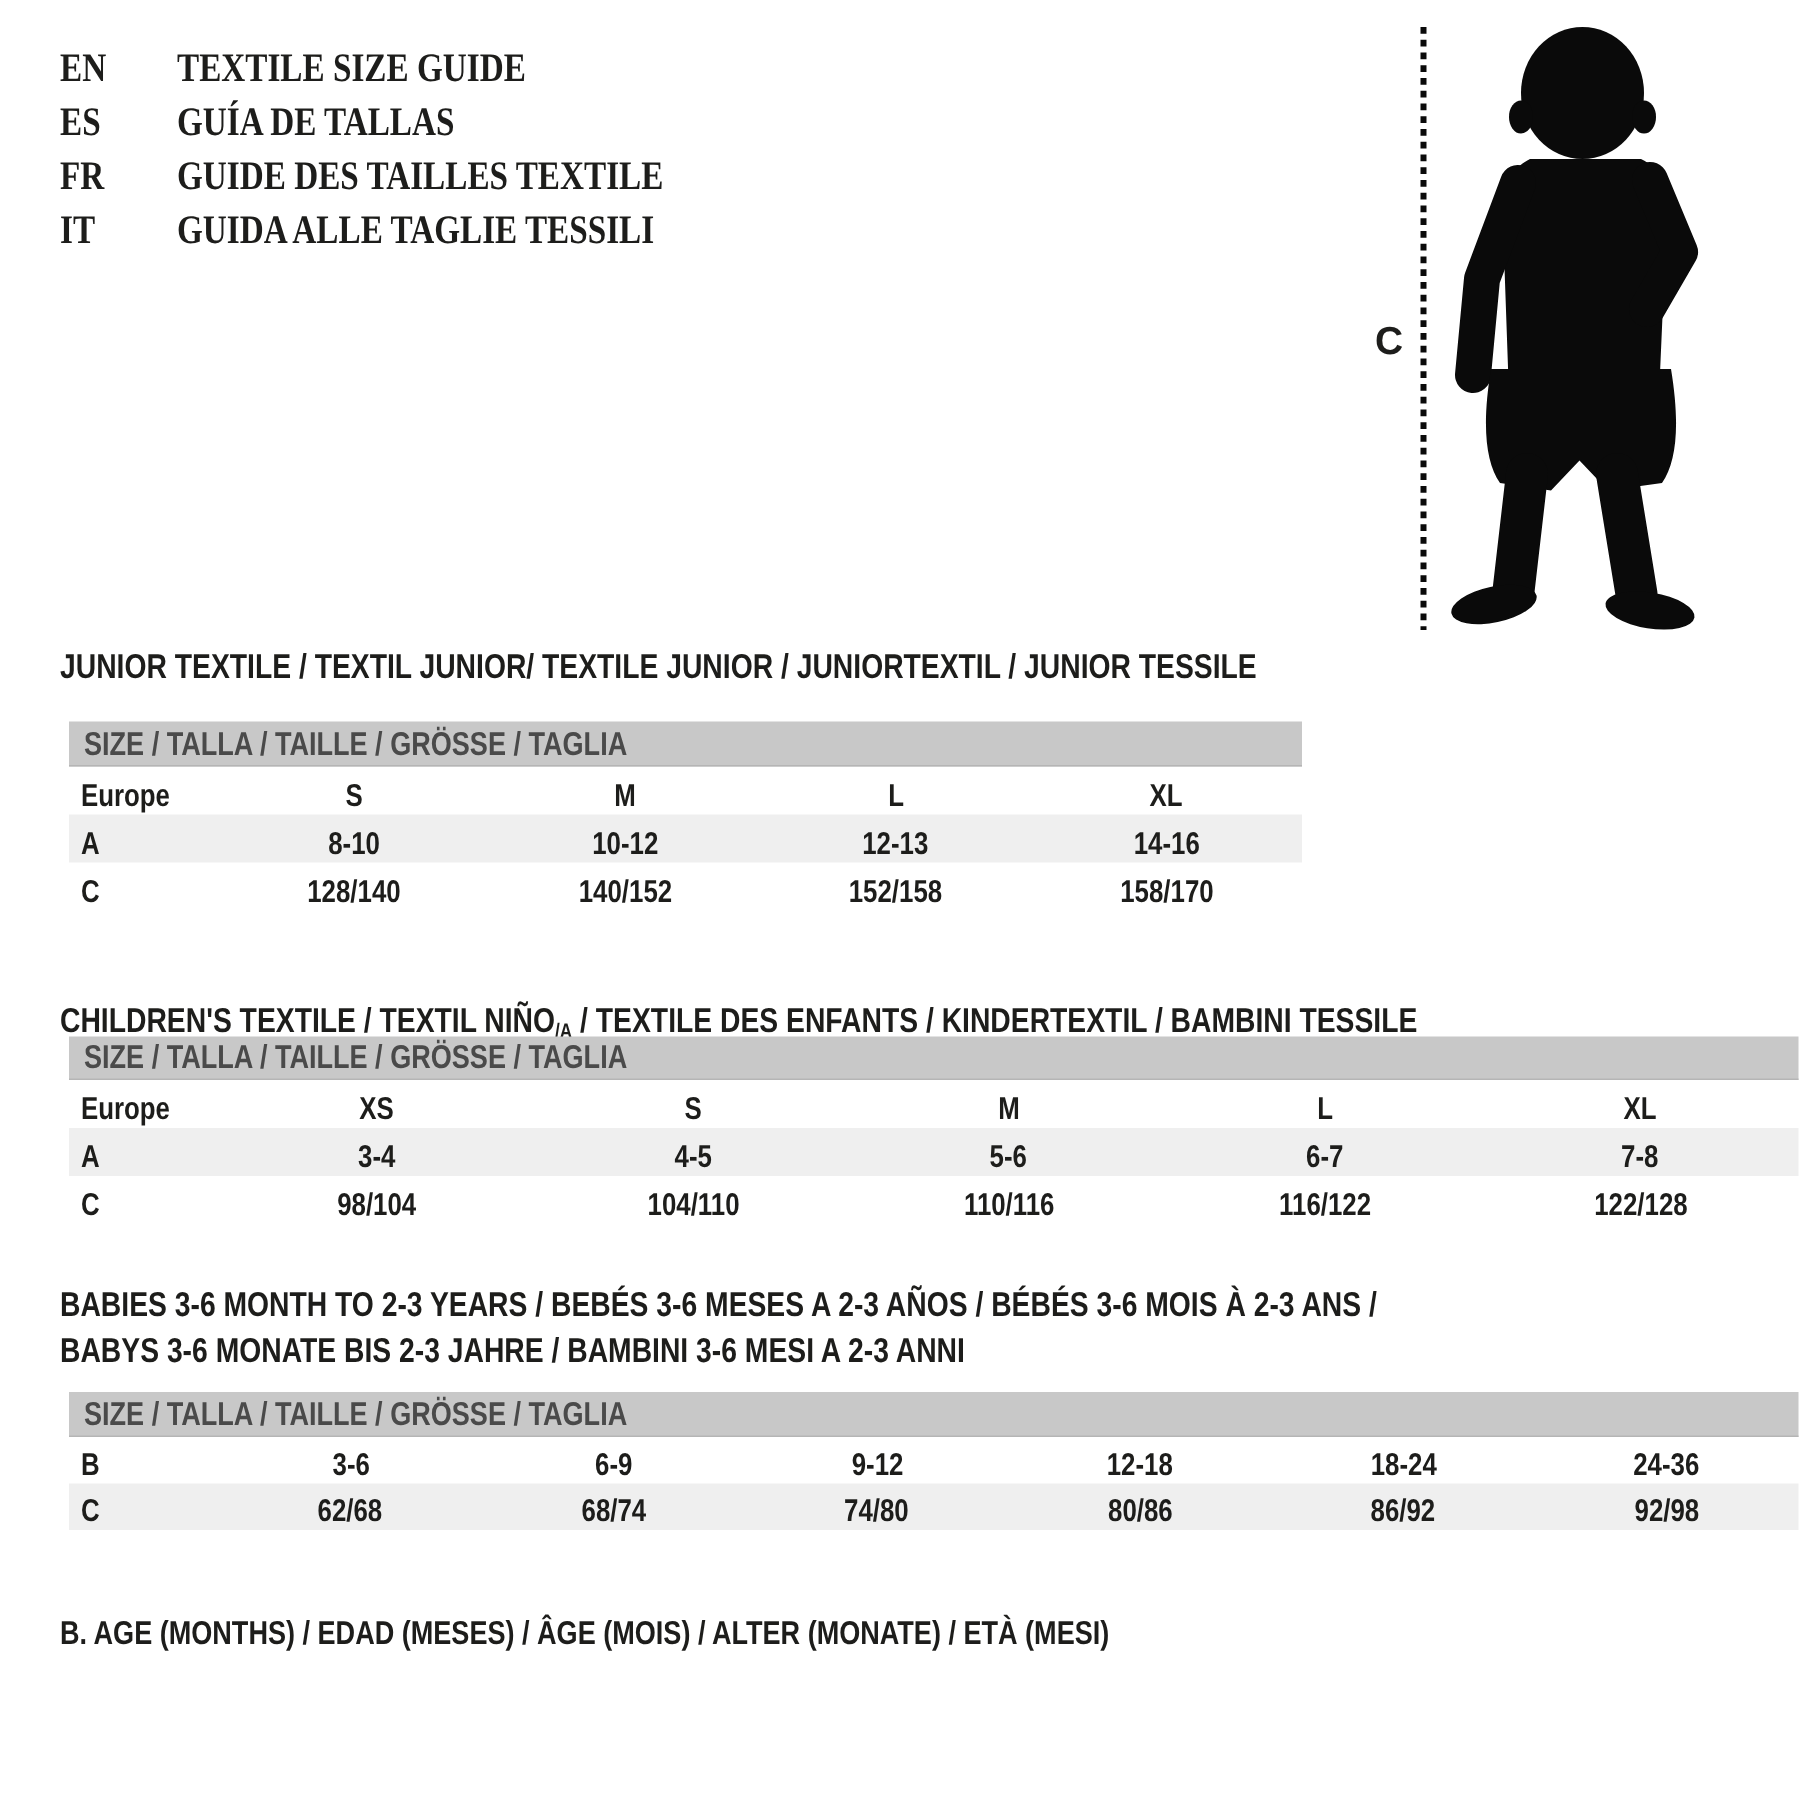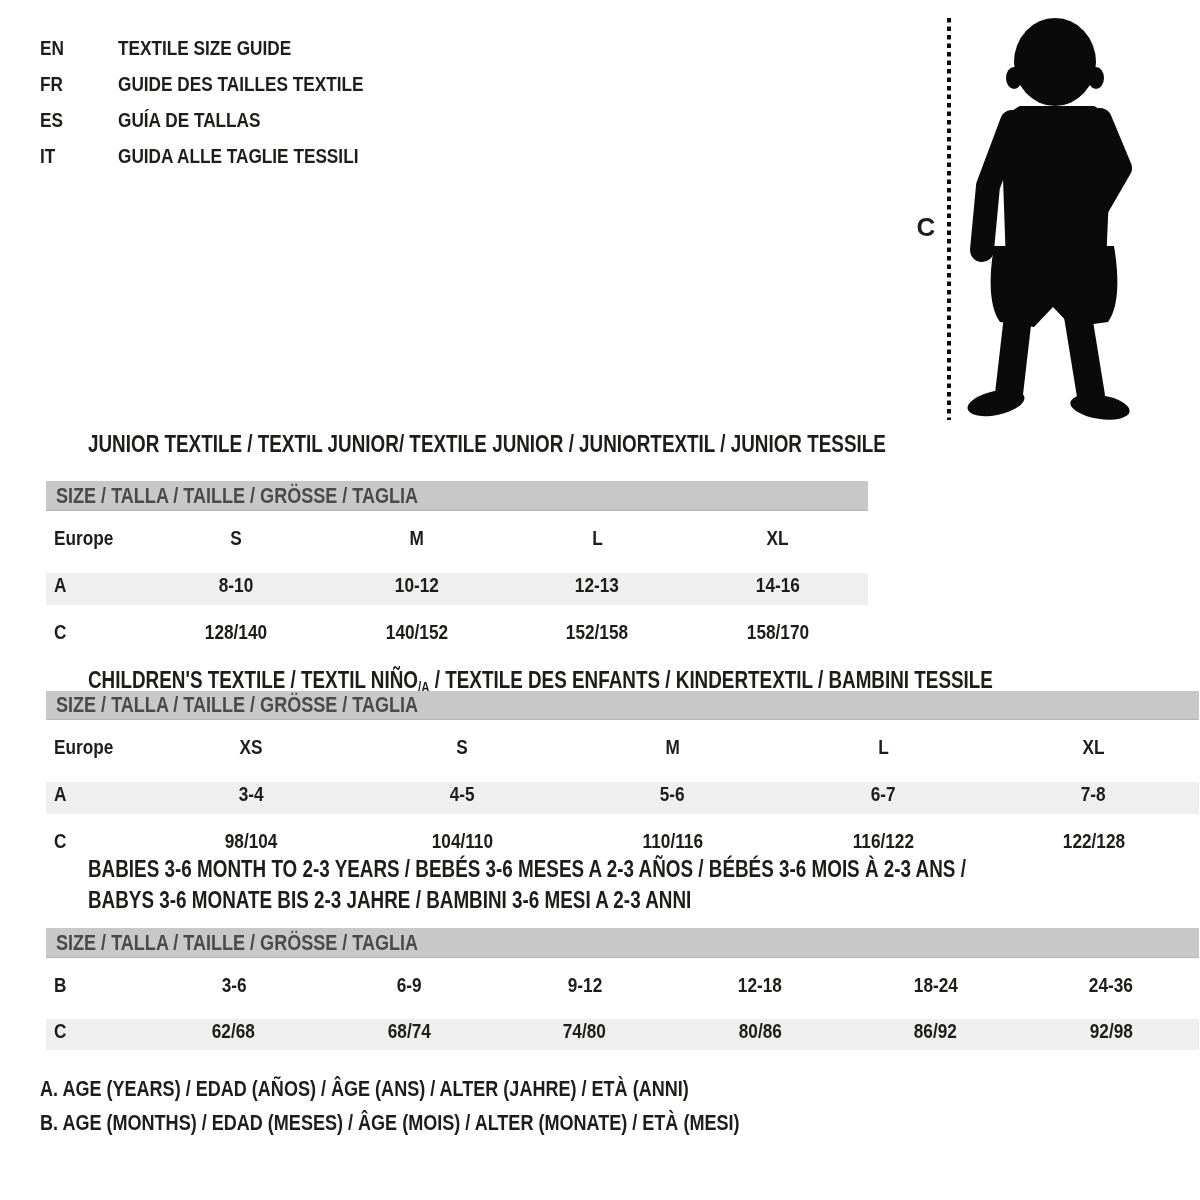--- a/index.html
+++ b/index.html
@@ -21,64 +21,64 @@
     position:relative;
     overflow:hidden;
   }
   .abs{position:absolute;}
   
   .cond{display:inline-block;transform:scaleX(0.82);transform-origin:0 50%;white-space:nowrap;}
   .cond-c{display:inline-block;transform:scaleX(0.82);transform-origin:50% 50%;white-space:nowrap;}
 
   
   .lang{left:40px;top:30px;}
-  .lang-row{display:flex;height:36px;align-items:center;font-size:21px;}
+  .lang-row{display:flex;height:36px;font-size:27px;font-family:Liberation Serif, serif;}
   .lang-code{width:78px;}
 
   
   .figure-svg{left:905px;top:14px;color:var(--silhouette);}
   .measure-label{left:908px;top:212px;width:36px;text-align:center;font-size:26px;}
 
   
-  .sec-title{font-size:23px;line-height:25px;margin-left:48px;}
+  .sec-title{font-size:23px;line-height:25px;}
   .sec-title .sub{font-size:14px;vertical-align:-4px;}
 
   
   .tbl{left:46px;}
   .tbl-head{
     background:var(--header_bg);
     color:var(--header_text);
     display:flex;align-items:center;
     padding-left:10px;font-size:22px;
     border-bottom:1px solid #b5b5b5;
   }
-  .tbl-row{display:flex;align-items:flex-start;font-size:21px;margin-top:15px;}
+  .tbl-row{display:flex;align-items:flex-end;font-size:21px;}
   .tbl-row.alt{background:var(--row_alt_bg);}
   .cell{display:flex;align-items:center;justify-content:center;flex:1;min-width:0;}
   .cell.label{flex:0 0 100px;justify-content:flex-start;padding-left:8px;}
 
   
   .legend{left:40px;top:1072px;font-size:22px;}
   .legend-line{height:34px;display:flex;align-items:center;}
 </style>
 </head>
 <body>
 
 <div class="abs lang">
   <div class="lang-row">
     <span class="lang-code"><span class="cond">EN</span></span>
     <span class="cond">TEXTILE SIZE GUIDE</span>
   </div>
   <div class="lang-row">
+    <span class="lang-code"><span class="cond">ES</span></span>
+    <span class="cond">GUÍA DE TALLAS</span>
+  </div>
+  <div class="lang-row">
     <span class="lang-code"><span class="cond">FR</span></span>
     <span class="cond">GUIDE DES TAILLES TEXTILE</span>
-  </div>
-  <div class="lang-row">
-    <span class="lang-code"><span class="cond">ES</span></span>
-    <span class="cond">GUÍA DE TALLAS</span>
   </div>
   <div class="lang-row">
     <span class="lang-code"><span class="cond">IT</span></span>
     <span class="cond">GUIDA ALLE TAGLIE TESSILI</span>
   </div>
 </div>
 
 <div class="abs measure-label">C</div>
 <svg class="abs figure-svg" width="250" height="412" viewBox="0 0 250 412" aria-hidden="true">
   <line x1="44" y1="4" x2="44" y2="406" stroke="currentColor" stroke-width="4" stroke-dasharray="4.5 4"></line>
@@ -281,18 +281,15 @@
         <span class="cond-c">86/92</span>
       </div>
     <div class="cell">
         <span class="cond-c">92/98</span>
       </div>
   </div>
 </div>
 
 <div class="abs legend">
   <div class="legend-line">
-      <span class="cond">A. AGE (YEARS) / EDAD (AÑOS) / ÂGE (ANS) / ALTER (JAHRE) / ETÀ (ANNI)</span>
-    </div>
-  <div class="legend-line">
       <span class="cond">B. AGE (MONTHS) / EDAD (MESES) / ÂGE (MOIS) / ALTER (MONATE) / ETÀ (MESI)</span>
     </div>
 </div>
 
 </body></html>

